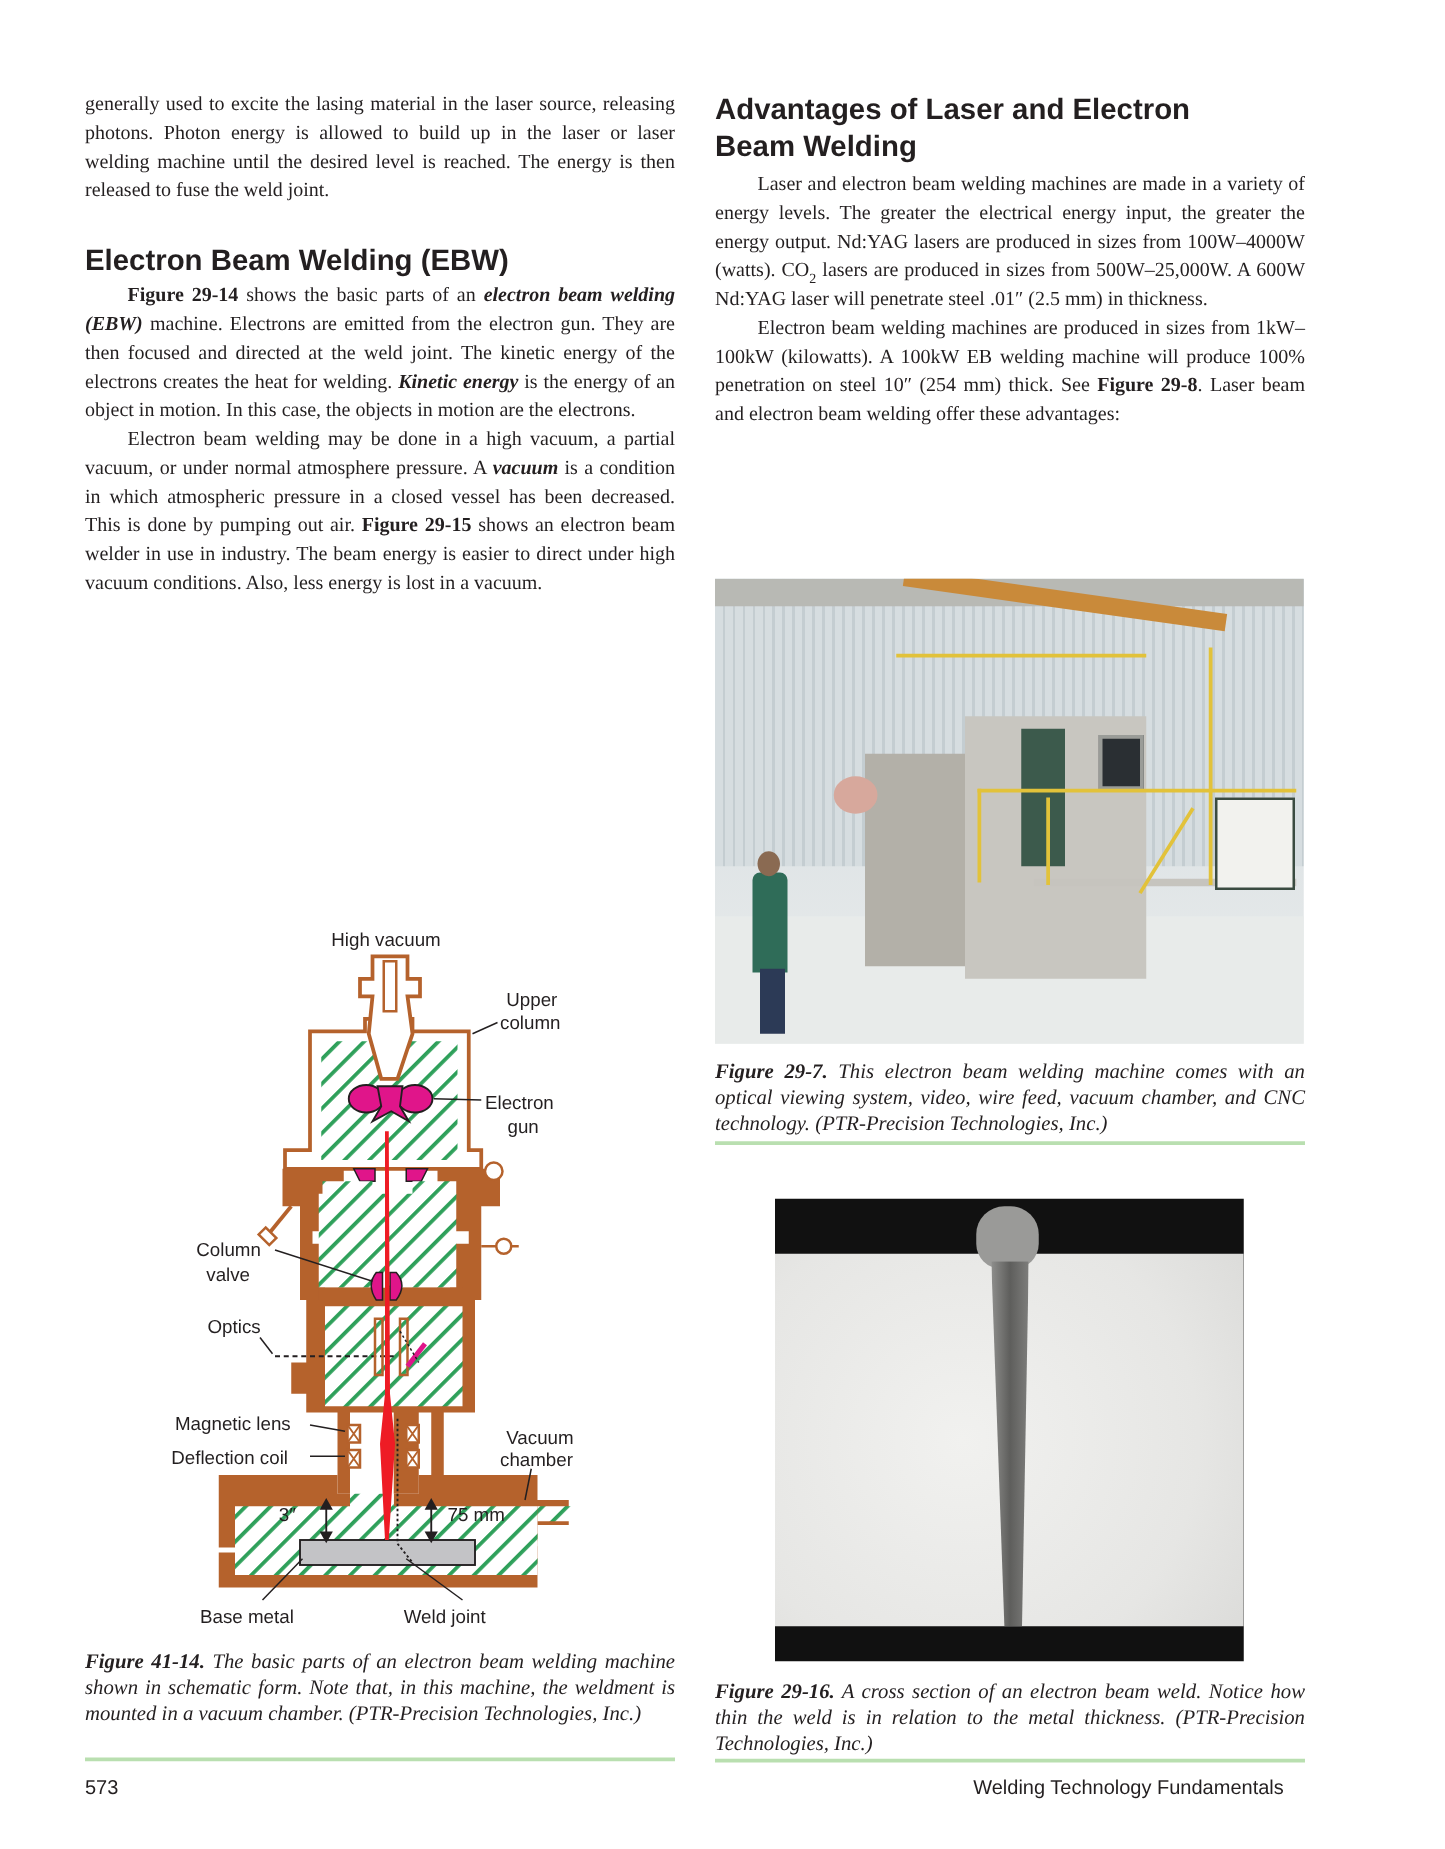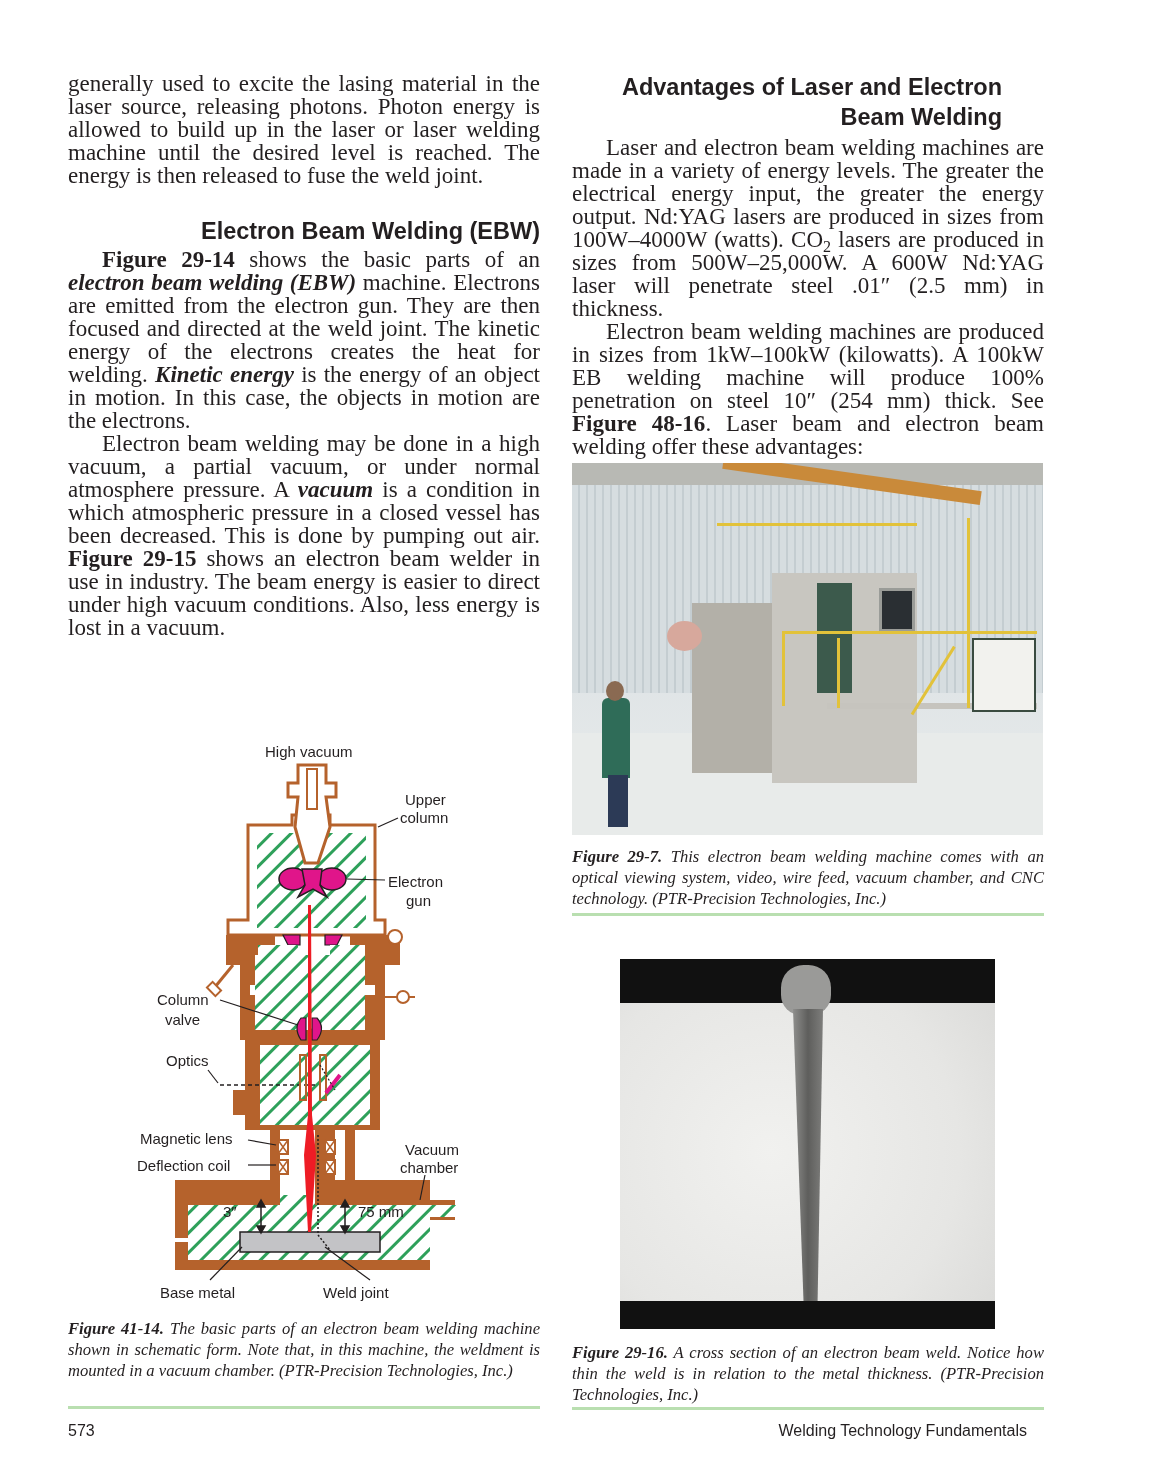--- a/index.html
+++ b/index.html
@@ -1,23 +1,23 @@
 <!DOCTYPE html>
 <html><head>
 <meta charset="utf-8">
 <style>
   html, body { margin: 0; padding: 0; background: #ffffff; }
   body { width: 1156px; height: 1479px; position: relative; overflow: hidden; color: #231f20; }
   .serif { font-family: "Liberation Serif", "DejaVu Serif", serif; }
   .col { position: absolute; width: 472px; }
   .col-left { left: 68px; top: 72px; }
   .col-right { left: 572px; top: 72px; }
-  p.body { margin: 0; font-size: 23px; line-height: 23px; text-align: justify; }
+  p.body { margin: 0; font-size: 16px; line-height: 23px; text-align: justify; }
   p.indent { text-indent: 34px; }
-  h2.head { margin: 0; font-family: "Liberation Sans", "DejaVu Sans", sans-serif; font-weight: bold; font-size: 23.5px; line-height: 30px; color: #231f20; text-align: right; }
+  h2.head { margin: 0; font-family: "Liberation Sans", "DejaVu Sans", sans-serif; font-weight: bold; font-size: 23.5px; line-height: 30px; color: #231f20; }
   b { font-weight: bold; }
   .bi { font-weight: bold; font-style: italic; }
   sub { font-size: 70%; vertical-align: -5px; line-height: 0; }
 
   .caption { position: absolute; font-family: "Liberation Serif", "DejaVu Serif", serif; font-style: italic; font-size: 16.6px; line-height: 21px; text-align: justify; width: 472px; }
   .rule { position: absolute; height: 3px; background: #b9dfb0; width: 472px; }
 
   .photo { position: absolute; overflow: hidden; }
   .footer { position: absolute; font-family: "Liberation Sans", "DejaVu Sans", sans-serif; font-size: 16px; top: 1422px; }
   .diagram-label { font-family: "Liberation Sans", "DejaVu Sans", sans-serif; font-size: 15px; fill: #231f20; }
@@ -28,21 +28,21 @@
 <div class="col col-left serif">
   <p class="body">generally used to excite the lasing material in the laser source, releasing photons. Photon energy is allowed to build up in the laser or laser welding machine until the desired level is reached. The energy is then released to fuse the weld joint.</p>
   <h2 class="head" style="margin-top:29px;">Electron Beam Welding (EBW)</h2>
   <p class="body indent" style="margin-top:2px;"><b>Figure 29-14</b><span> shows the basic parts of an </span><span class="bi">electron beam welding (EBW)</span><span> machine. Electrons are emitted from the electron gun. They are then focused and directed at the weld joint. The kinetic energy of the electrons creates the heat for welding. </span><span class="bi">Kinetic energy</span><span> is the energy of an object in motion. In this case, the objects in motion are the electrons.</span></p>
   <p class="body indent"><span>Electron beam welding may be done in a high vacuum, a partial vacuum, or under normal atmosphere pressure. A </span><span class="bi">vacuum</span><span> is a condition in which atmospheric pressure in a closed vessel has been decreased. This is done by pumping out air. </span><b>Figure 29-15</b><span> shows an electron beam welder in use in industry. The beam energy is easier to direct under high vacuum conditions. Also, less energy is lost in a vacuum.</span></p>
 </div>
 
 <div class="col col-right serif">
   <h2 class="head" style="width:430px;">Advantages of Laser and Electron Beam Welding</h2>
   <p class="body indent" style="margin-top:4px;"><span>Laser and electron beam welding machines are made in a variety of energy levels. The greater the electrical energy input, the greater the energy output. Nd:YAG lasers are produced in sizes from 100W–4000W (watts). CO</span><sub>2</sub><span> lasers are produced in sizes from 500W–25,000W. A 600W Nd:YAG laser will penetrate steel .01″ (2.5 mm) in thickness.</span></p>
-  <p class="body indent"><span>Electron beam welding machines are produced in sizes from 1kW–100kW (kilowatts). A 100kW EB welding machine will produce 100% penetration on steel 10″ (254 mm) thick. See </span><b>Figure 48-16</b><span>. Laser beam and electron beam welding offer these advantages:</span></p>
+  <p class="body indent"><span>Electron beam welding machines are produced in sizes from 1kW–100kW (kilowatts). A 100kW EB welding machine will produce 100% penetration on steel 10″ (254 mm) thick. See </span><b>Figure 29-8</b><span>. Laser beam and electron beam welding offer these advantages:</span></p>
 </div>
 
 <svg style="position:absolute; left:130px; top:735px;" width="340" height="575" viewBox="0 0 340 575" xmlns="http://www.w3.org/2000/svg">
   <defs>
     <pattern id="hatch" patternUnits="userSpaceOnUse" width="14" height="14" patternTransform="rotate(45)">
       <rect width="14" height="14" fill="#ffffff"></rect>
       <rect x="0" y="0" width="3" height="14" fill="#2ea05a"></rect>
     </pattern>
   </defs>
 

